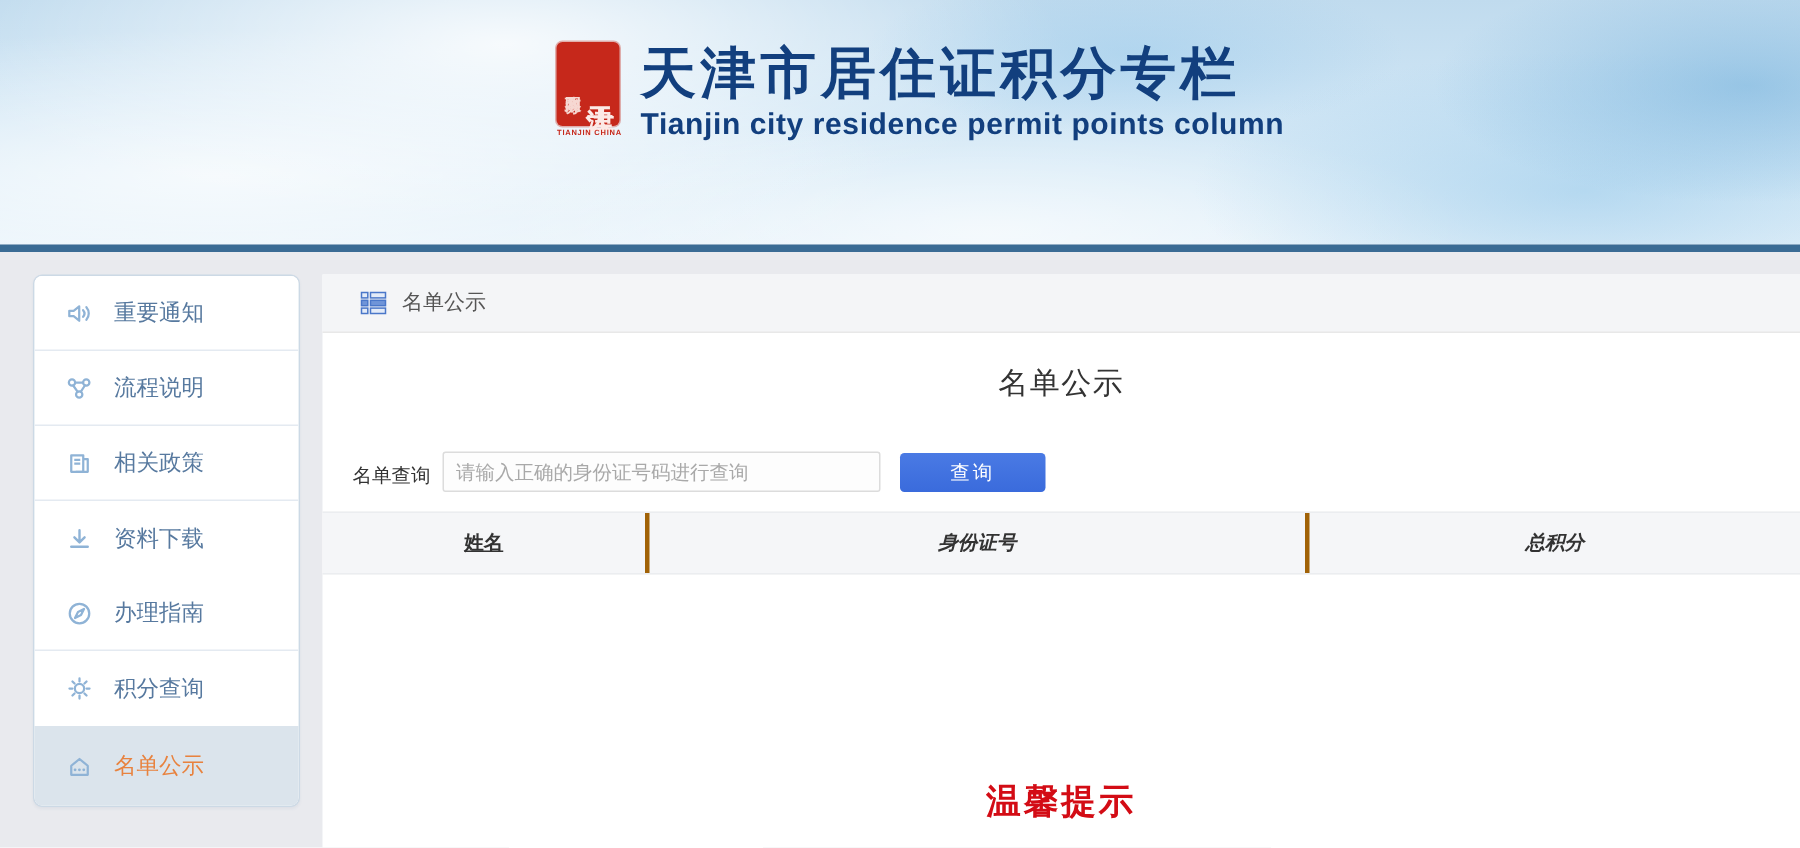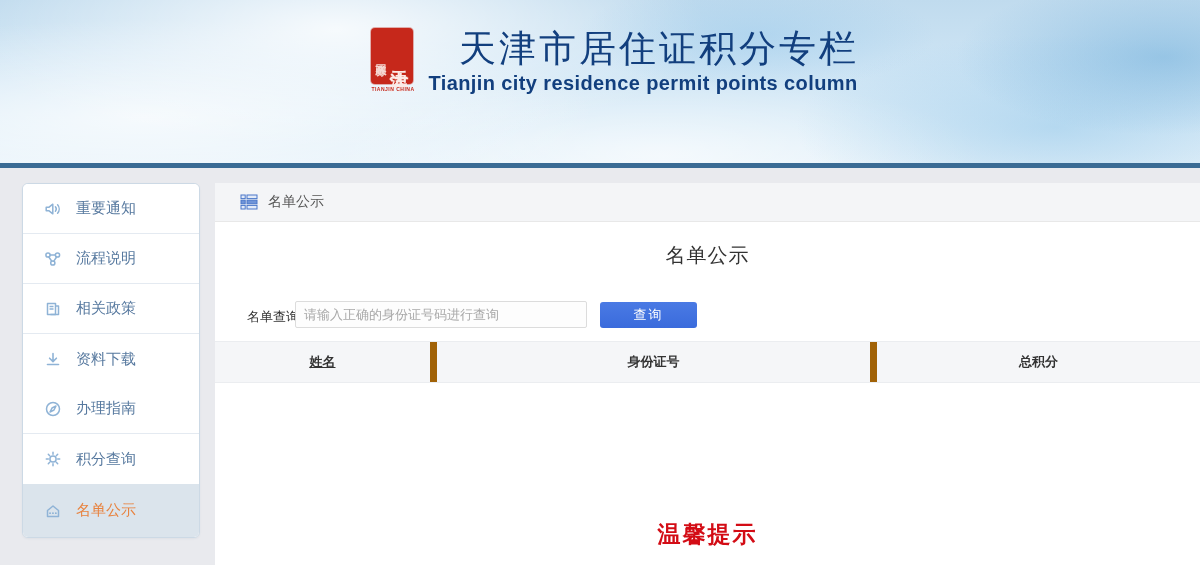--- a/index.html
+++ b/index.html
@@ -42,21 +42,21 @@
   .seal-col-side {
     writing-mode:vertical-rl; color:#f6d8d2; font-size:11px; font-weight:bold;
     line-height:12px; margin-right:2px;
   }
   .seal-caption {
     margin-top:2px; font-size:5px; color:#c6281b; font-weight:bold; letter-spacing:.5px;
     white-space:nowrap;
   }
   .brand-text { padding-top:0; }
   .brand-title {
-    font-size:37px; font-weight:normal; color:#123f7e; letter-spacing:3px; line-height:42px;margin-left:32px;
+    font-size:37px; font-weight:bold; color:#123f7e; letter-spacing:3px; line-height:42px;
   }
   .brand-subtitle {
     font-size:20px; color:#123f7e; font-weight:bold; letter-spacing:.4px; line-height:24px;
     margin-top:1px;
     text-align:center;
   }
 
   
   .sidebar {
     position:absolute; left:22px; top:183px; width:178px;
@@ -85,21 +85,21 @@
   .crumb-bar .icon { margin-right:10px; display:flex; }
   .crumb-text { font-size:14px; color:#555; }
 
   .page-title {
     position:absolute; left:0; top:59px; width:985px; text-align:center;
     font-size:20px; color:#333; letter-spacing:1px;
   }
 
   .search-row { position:absolute; left:0; top:118px; width:985px; height:30px; }
   .search-label {
-    position:absolute; left:32px; top:7px; font-size:13px; color:#333;
+    position:absolute; left:20px; top:7px; font-size:13px; color:#333;
   }
   .search-input {
     position:absolute; left:80px; top:0; width:292px; height:27px;
     border:1px solid #dcdcdc; background:#fdfdfd; border-radius:2px;
     font-size:13px; color:#333; padding:0 8px;
     font-family:"Liberation Sans","DejaVu Sans",sans-serif;
   }
   .search-input::placeholder { color:#a9a9a9; opacity:1; }
   .search-btn {
     position:absolute; left:385px; top:1px; width:97px; height:26px;
@@ -110,21 +110,21 @@
 
   .table-head {
     position:absolute; left:0; top:158px; width:985px; height:42px;
     background:#f5f6f8; border-top:1px solid #ebedf0; border-bottom:1px solid #ebedf0;
     display:flex;
   }
   .th {
     display:flex; align-items:center; justify-content:center;
     font-size:13px; font-weight:bold; color:#333;
   }
-  .th + .th { border-left:7px solid #a16207; }
+  .th + .th { border-left:3px solid #a16207;font-style:italic; }
   .th.c1 { width:215px;text-decoration:underline; }
   .th.c2 { width:440px; }
   .th.c3 { width:330px; }
 
   .notice {
     position:absolute; left:0; top:336px; width:985px; text-align:center;
     font-size:23px; font-weight:bold; color:#d30c15; letter-spacing:2px;
   }
 </style>
 </head>

